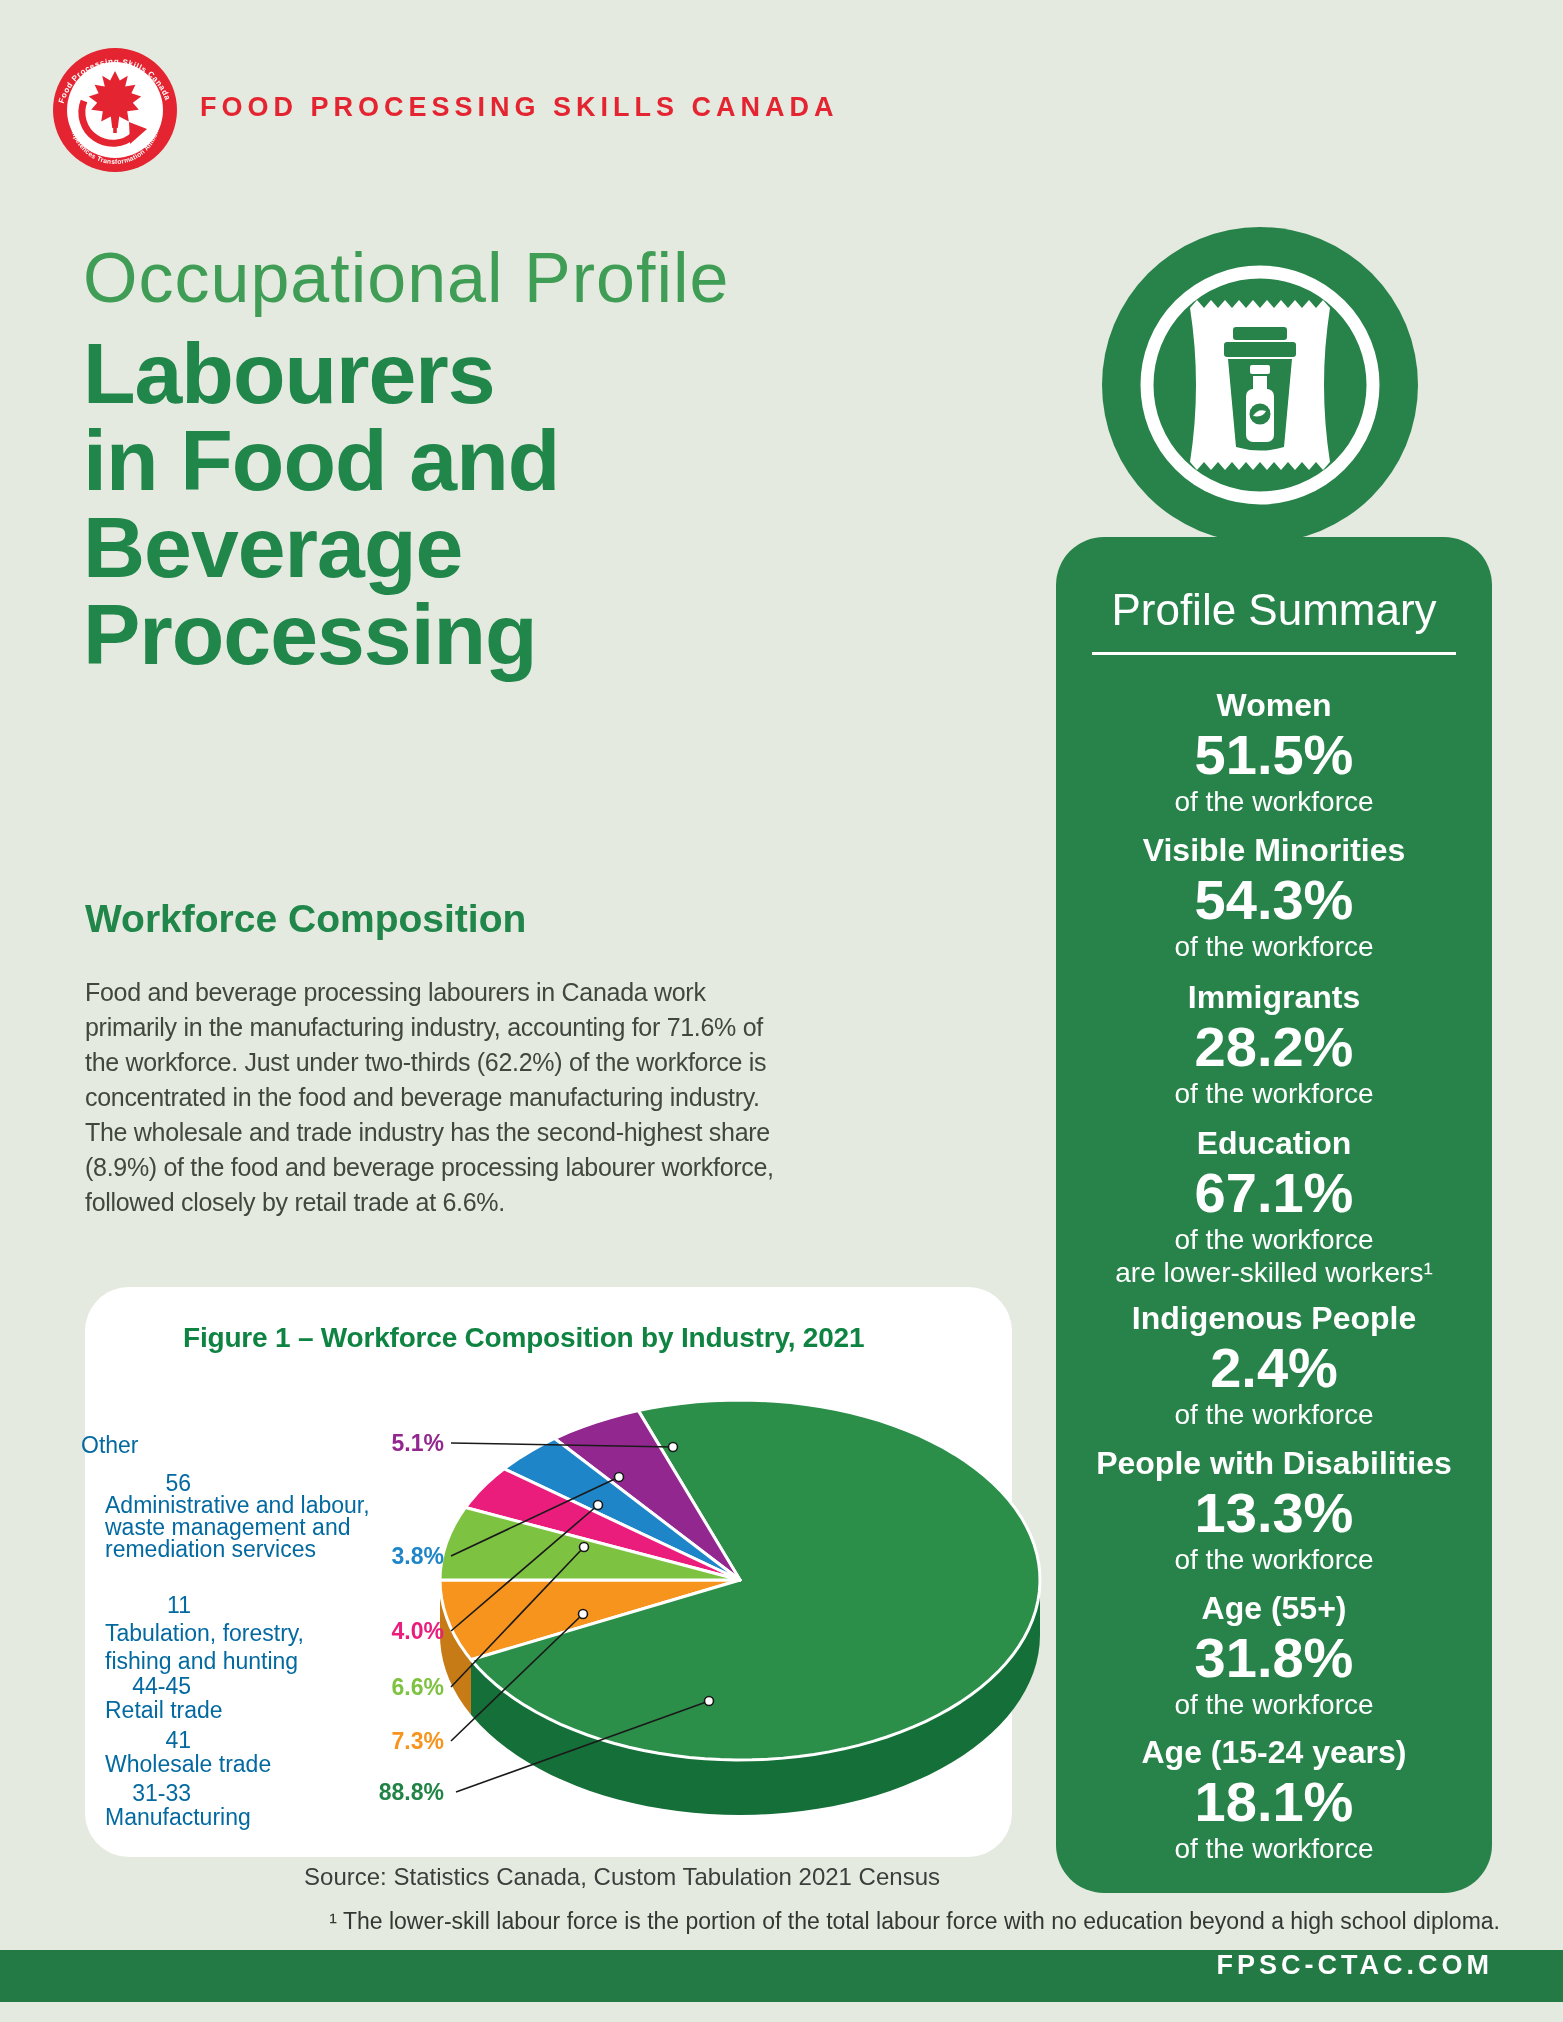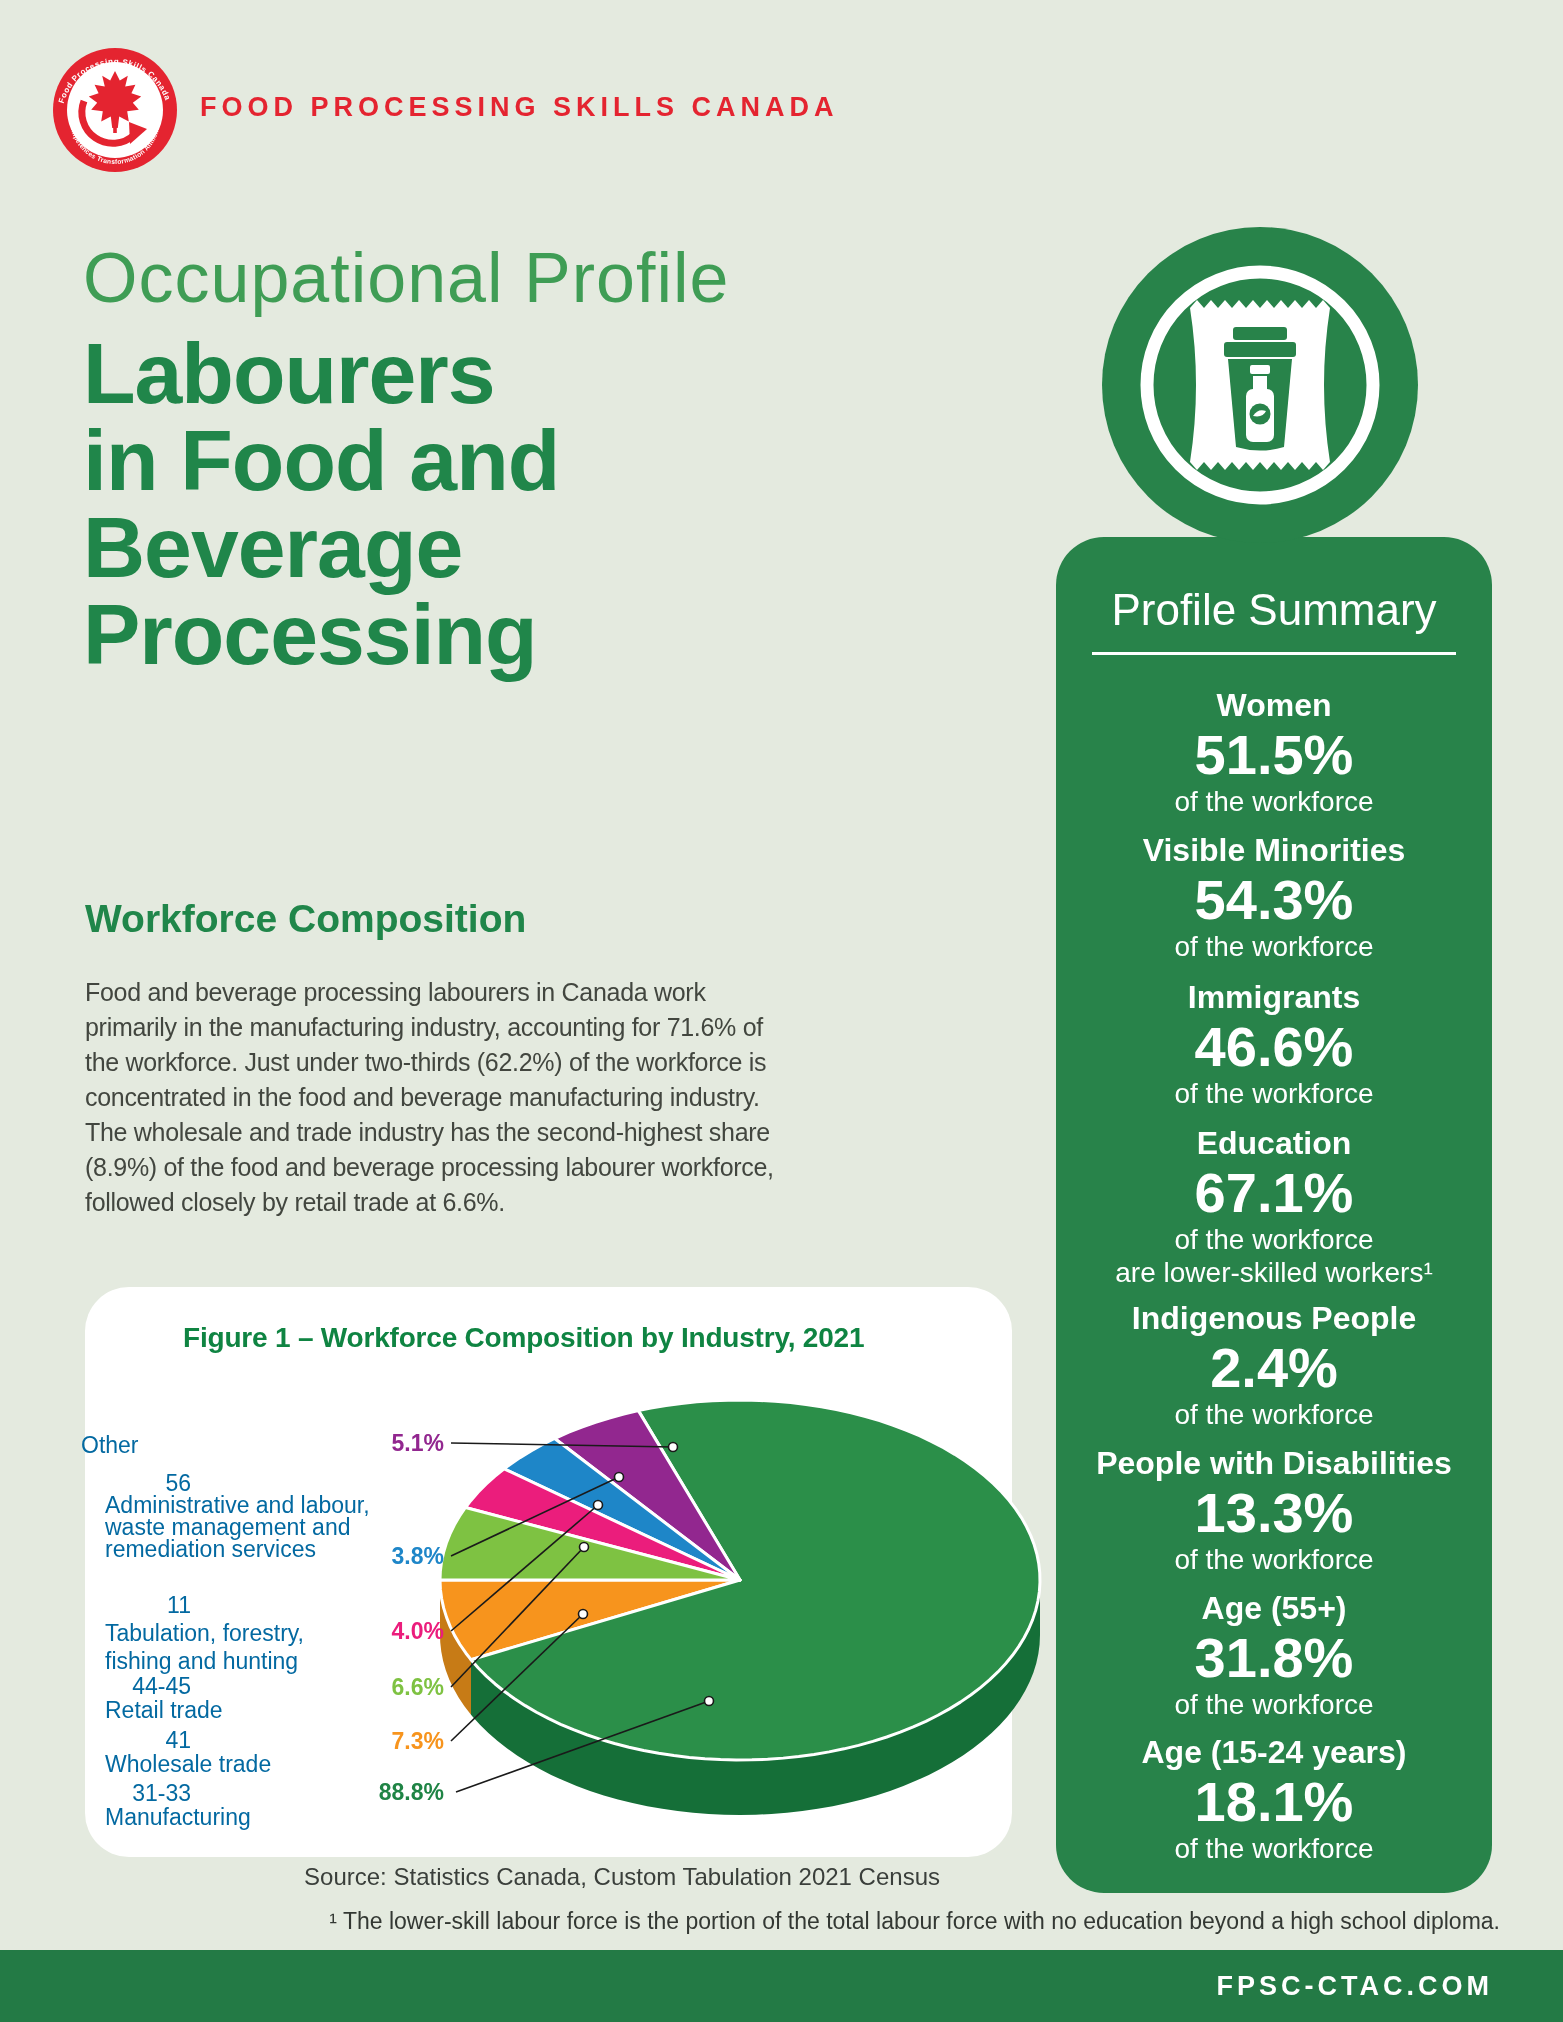--- a/index.html
+++ b/index.html
@@ -31,21 +31,21 @@
   #sidebar-cap{left:1075px;top:200px;}
   .sidebar-title{left:1056px;top:585px;width:436px;text-align:center;color:#fff;font-size:44px;font-weight:400;}
   .sidebar-underline{left:1092px;top:652px;width:364px;height:0;border-bottom:3px solid #fff;}
   .stat{left:1056px;width:436px;text-align:center;color:#fff;}
   .stat-label{font-size:32px;font-weight:700;line-height:40px;}
   .stat-value{font-size:56px;font-weight:700;line-height:60px;}
   .stat-sub{font-size:28px;font-weight:400;line-height:33px;}
 
   
   .footnote{left:200px;right:63px;top:1908px;text-align:right;font-size:23px;color:#333833;}
-  .footer-bar{left:0;top:1950px;width:1563px;height:72px;background:#237A45;display:flex;align-items:center;justify-content:flex-end;}
+  .footer-bar{left:0;top:1950px;width:1563px;height:52px;background:#237A45;display:flex;justify-content:flex-end;}
   .footer-url{padding-right:70px;color:#fff;font-size:27px;font-weight:700;letter-spacing:4px;}
 </style>
 </head>
 <body>
 
 <div class="page">
 
   <svg class="abs" style="left:50px;top:45px;" width="130" height="130" viewBox="0 0 130 130">
     <circle cx="65" cy="65" r="62" fill="#E42430"></circle>
     <circle cx="65" cy="65" r="48" fill="#ffffff"></circle>
@@ -187,21 +187,21 @@
         <div class="stat-value">51.5%</div>
         <div class="stat-sub">of the workforce</div>
       </div>
       <div class="abs stat" style="top: 830px;">
         <div class="stat-label">Visible Minorities</div>
         <div class="stat-value">54.3%</div>
         <div class="stat-sub">of the workforce</div>
       </div>
       <div class="abs stat" style="top: 977px;">
         <div class="stat-label">Immigrants</div>
-        <div class="stat-value">46.6%</div>
+        <div class="stat-value">28.2%</div>
         <div class="stat-sub">of the workforce</div>
       </div>
       <div class="abs stat" style="top: 1123px;">
         <div class="stat-label">Education</div>
         <div class="stat-value">67.1%</div>
         <div class="stat-sub">of the workforce</div>
         <div class="stat-sub">are lower-skilled workers¹</div>
       </div>
       <div class="abs stat" style="top: 1298px;">
         <div class="stat-label">Indigenous People</div>

